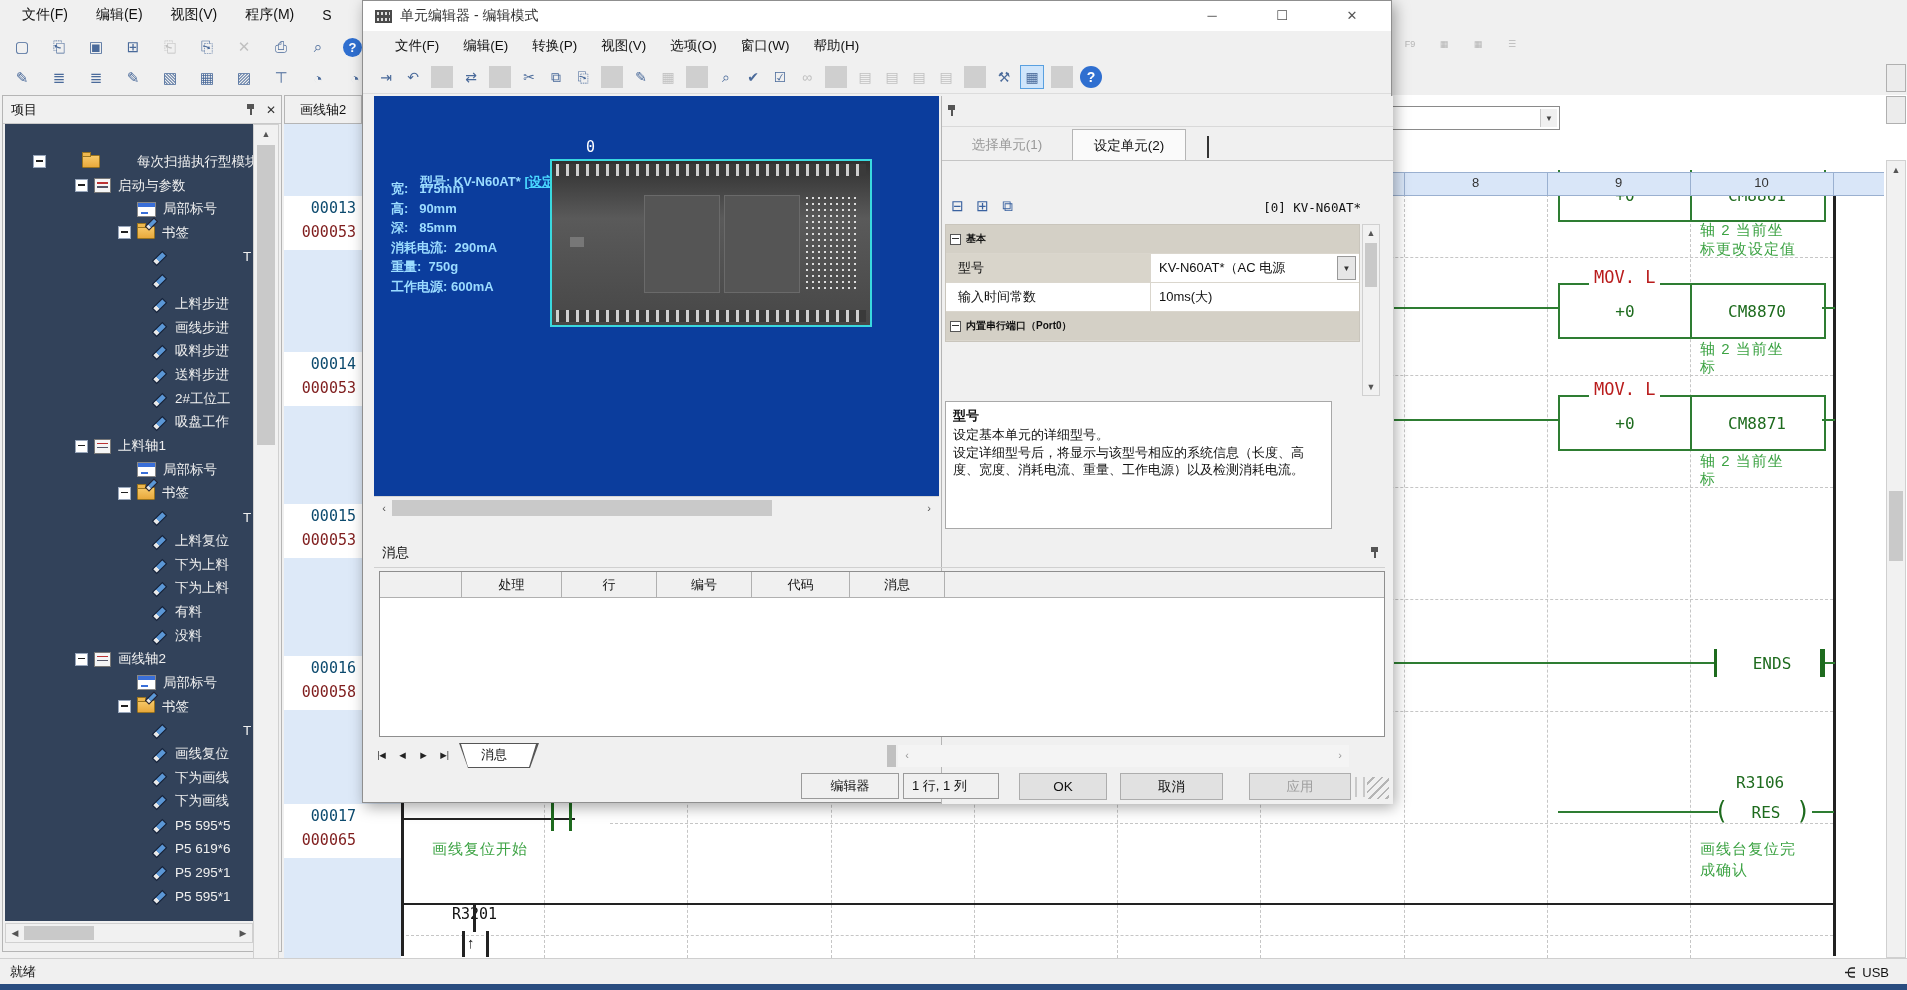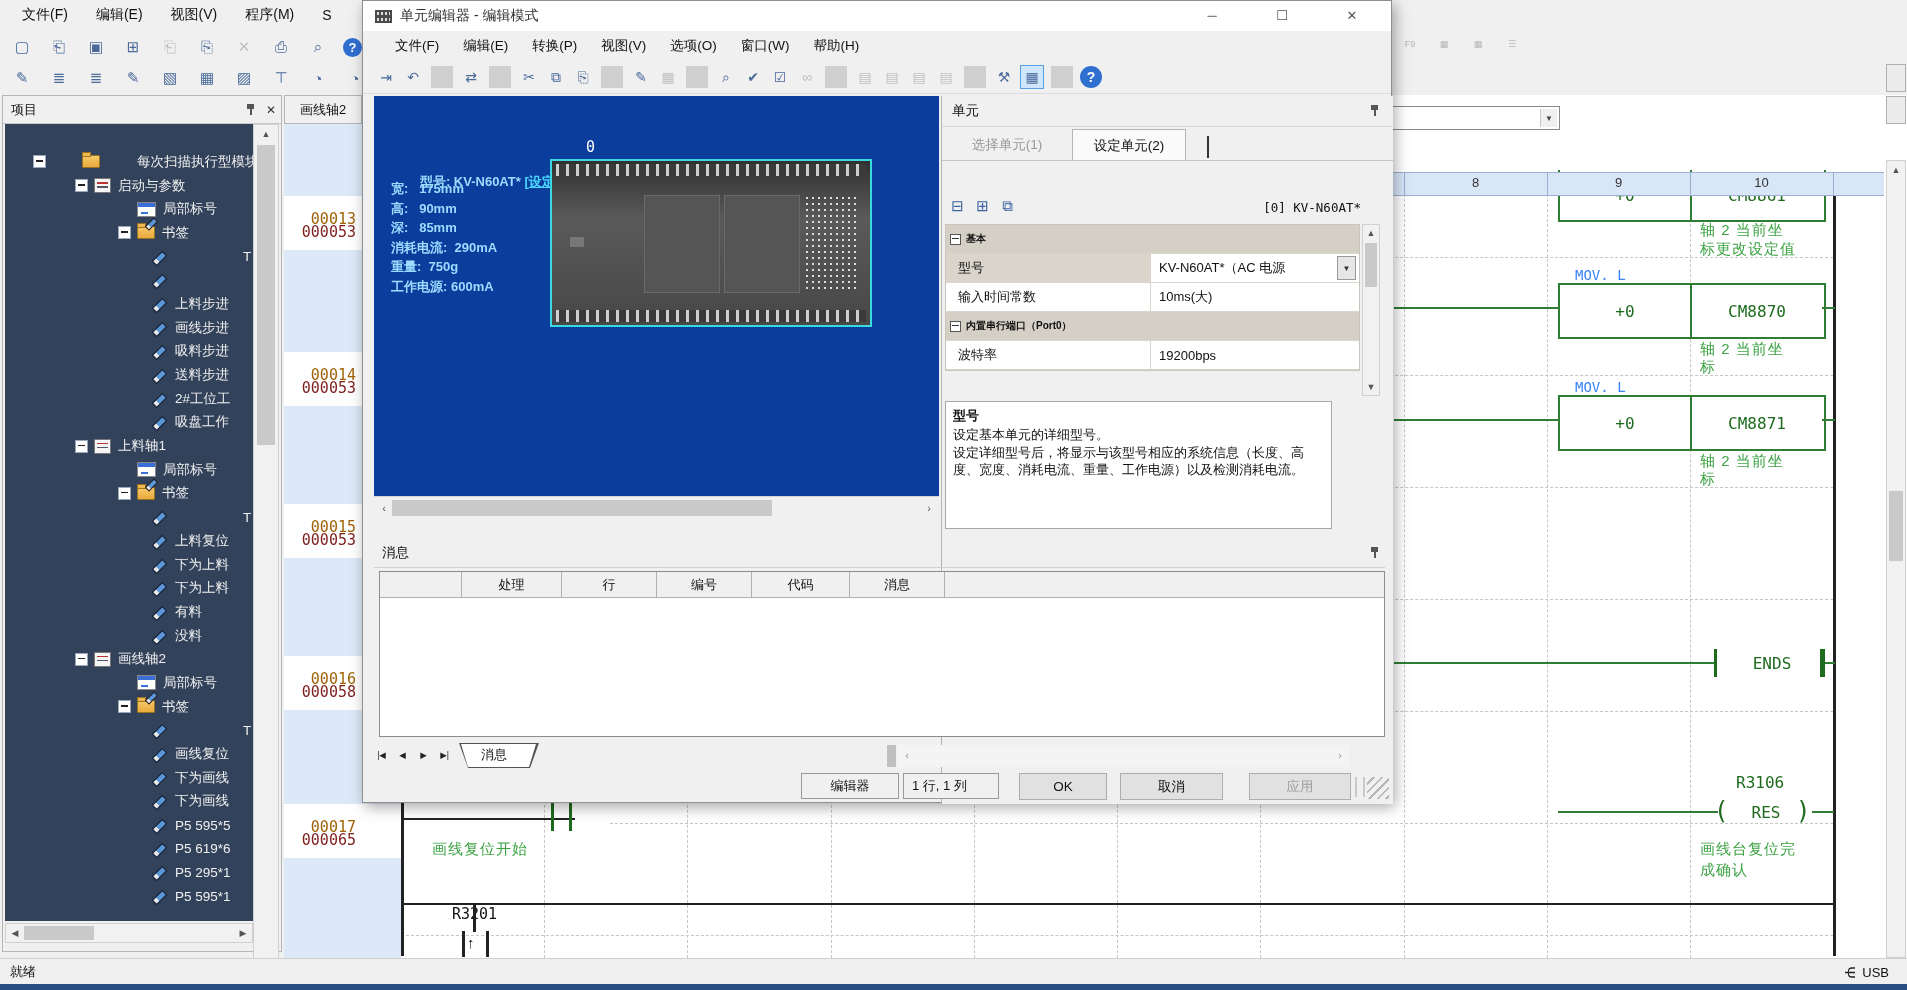--- a/index.html
+++ b/index.html
@@ -52,38 +52,38 @@
   .sthumb{background:#c9c9c9;position:absolute;}
   .sarrow{position:absolute;font-size:9px;color:#555;display:flex;align-items:center;justify-content:center;}
 
   
   #doctab{left:284px;top:95px;width:76px;height:27px;background:#f0f0f0;border:1px solid #b5b5b5;display:flex;align-items:center;justify-content:center;font-size:13px;z-index:4;}
   #rowcol{left:284px;top:122px;width:117px;height:836px;background:#dde9f8;z-index:4;}
   .rowhdr{position:absolute;left:0;width:100%;height:54px;background:#fff;}
   .rowhdr:nth-of-type(1){top:74px;}.rowhdr:nth-of-type(2){top:230px;}.rowhdr:nth-of-type(3){top:382px;}
   .rowhdr:nth-of-type(4){top:534px;}.rowhdr:nth-of-type(5){top:682px;}
   .rowhdr span{position:absolute;right:45px;font-size:15px;font-family:"DejaVu Sans Mono",monospace;}
-  .rowhdr .rn{top:14px;color:#a16207;}
+  .rowhdr .rn{top:3px;color:#0c4a6e;}
   .rowhdr .rs{top:27px;color:#7f1d1d;}
 
   
   #canvas{left:284px;top:95px;right:0;bottom:32px;background:#fff;z-index:0;}
   .dashv{border-left:1px dashed #c6c6c6;width:0;top:194px;height:764px;z-index:1;}
   .dashh{border-top:1px dashed #c6c6c6;height:0;left:401px;width:1432px;z-index:1;}
   #lhdr{left:401px;top:172px;width:1483px;height:22px;background:#d9e6f8;border-top:1px solid #9ab0d0;border-bottom:1px solid #9ab0d0;z-index:3;}
   #lhdr .cell{position:absolute;top:2px;width:143px;text-align:center;font-size:13px;color:#333;}
   #lhdr .cb{position:absolute;top:0;bottom:0;width:1px;background:#9ab0d0;}
   .rail{width:3px;background:#222;top:194px;height:762px;z-index:2;}
   .wire{height:2px;background:#2e7d32;z-index:2;}
   .wireb{height:2px;background:#222;z-index:2;}
   .lbox{border:2px solid #2e7d32;background:#fff;z-index:2;}
   .lbox .div{position:absolute;left:130px;top:0;bottom:0;width:2px;background:#2e7d32;}
   .lbox .op,.lbox .dev{position:absolute;top:50%;transform:translateY(-50%);font-size:16px;color:#1e6b1e;font-family:"DejaVu Sans Mono",monospace;width:130px;text-align:center;}
   .lbox .dev{left:132px;}
-  .instr{font-size:14px;color:#3b82f6;background:#fff;padding:0 5px;font-family:"DejaVu Sans Mono",monospace;z-index:3;}
+  .instr{font-size:17px;color:#b91c1c;background:#fff;padding:0 5px;font-family:"DejaVu Sans Mono",monospace;z-index:3;margin-left:19px;}
   .lcmt{font-size:15px;color:#3da344;z-index:2;letter-spacing:1px;}
   .ldev{font-size:16px;color:#1e6b1e;font-family:"DejaVu Sans Mono",monospace;z-index:2;}
   .bar{width:3px;background:#1e6b1e;z-index:2;}
   .barb{width:2.5px;background:#222;z-index:2;}
 
   
   #dlg{left:362px;top:0;width:1030px;height:803px;background:#f0f0f0;border:1px solid #8f8f8f;box-sizing:border-box;z-index:10;box-shadow:3px 4px 14px rgba(0,0,0,.35);}
   #dlg-title{left:0;top:0;width:100%;height:30px;background:#fff;display:flex;align-items:center;}
   #dlg-title .t{font-size:14px;color:#333;margin-left:8px;}
   .unit-ico{width:17px;height:13px;background:#4a4a4a;margin-left:12px;position:relative;}
@@ -620,21 +620,20 @@
       </div>
     </div>
     <div id="bluescroll" class="abs">
       <span class="sarrow" style="left:4px;top:3px;width:12px;height:16px;font-size:11px">‹</span>
       <div class="sthumb" style="left:18px;top:3px;width:380px;height:16px"></div>
       <span class="sarrow" style="right:4px;top:3px;width:12px;height:16px;font-size:11px">›</span>
     </div>
 
     <div id="unitpan" class="abs">
       <div class="hdr">
-        <span style="padding-left:10px;flex:1">单元</span>
         <span class="winbtn" style="margin-right:8px">
             <span class="pin"></span>
           </span>
       </div>
       <div class="utab" style="left:6px;width:118px;color:#999">选择单元(1)</div>
       <div class="utab" style="left:130px;width:114px;background:#fafafa;border:1px solid #b5b5b5;border-bottom:none;box-sizing:border-box">设定单元(2)</div>
       <div id="utabline"></div>
       <div class="abs" style="left:265px;top:40px;width:1.5px;height:22px;background:#333"></div>
       <div class="abs tbrow" style="left:6px;top:100px;gap:6px">
 
@@ -665,26 +664,20 @@
 
           </div>
 
           <div class="prow group">
             <span class="gexp"></span>
             <span class="plab">内置串行端口（Port0）</span>
 
           </div>
 
 
-          <div class="prow prop">
-
-            <span class="plab">波特率</span>
-            <span class="pval">19200bps</span>
-
-          </div>
         </div>
       <div class="abs scroll" style="left:420px;top:128px;width:18px;height:172px;box-sizing:border-box">
         <span class="sarrow" style="left:0;top:2px;width:16px;height:12px">▲</span>
         <div class="sthumb" style="left:2px;top:18px;width:12px;height:44px"></div>
         <span class="sarrow" style="left:0;bottom:2px;width:16px;height:12px">▼</span>
       </div>
       <div id="udesc">
         <div class="dt">型号</div>
         <div class="db">设定基本单元的详细型号。
 设定详细型号后，将显示与该型号相应的系统信息（长度、高度、宽度、消耗电流、重量、工作电源）以及检测消耗电流。</div>

